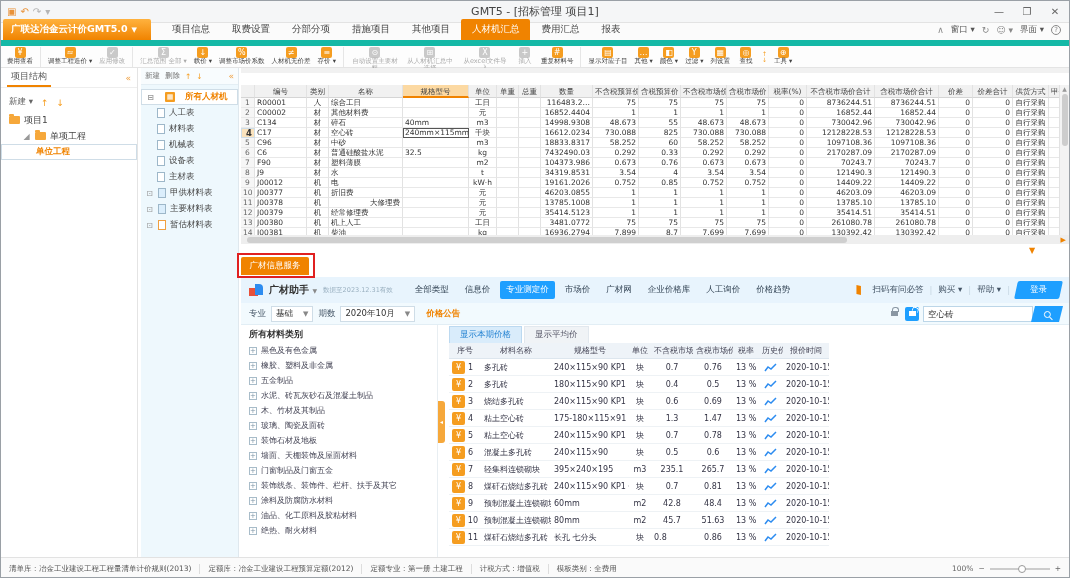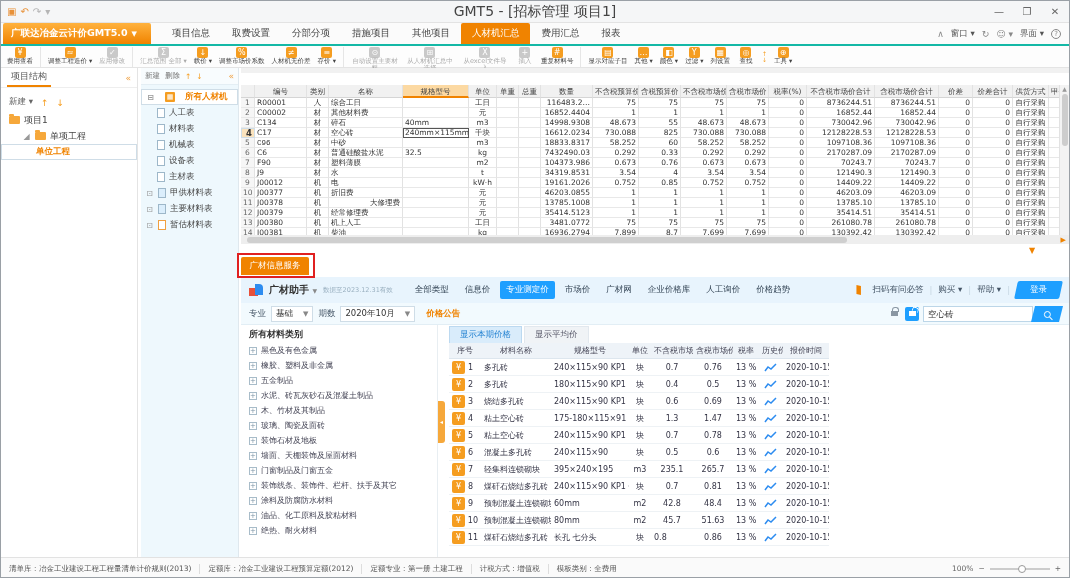--- a/index.html
+++ b/index.html
@@ -5,25 +5,25 @@
   *{margin:0;padding:0;box-sizing:border-box;}
   html,body{width:1070px;height:578px;overflow:hidden;}
   body{font-family:"DejaVu Sans","Liberation Sans",sans-serif;font-size:9px;color:#333;background:#fff;}
   .app{position:relative;width:1070px;height:578px;border:1px solid #9aa0a6;background:#fff;overflow:hidden;}
   .abs{position:absolute;}
   
   .titlebar{left:0;top:0;width:100%;height:22px;background:#f5f6f7;border-bottom:1px solid #e3e3e3;display:flex;align-items:center;}
   .qa-icons{display:flex;align-items:center;gap:4px;padding-left:6px;}
   .qa-ic{font-size:10px;color:#e8923a;cursor:default;}
   .qa-ic.gray{color:#b5b5b5;}
-  .win-title{position:absolute;left:0;right:0;text-align:center;font-size:14px;color:#444;}
+  .win-title{position:absolute;left:0;right:0;text-align:center;font-size:11px;color:#444;}
   .win-ctrls{margin-left:auto;display:flex;z-index:3;}
   .win-ctrls span{width:28px;height:21px;display:flex;align-items:center;justify-content:center;font-size:10px;color:#666;}
   
-  .tabsrow{left:0;top:22px;width:100%;height:23px;background:#fbfbfb;display:flex;align-items:flex-end;border-bottom:2px solid #14b8a6;}
+  .tabsrow{left:0;top:22px;width:100%;height:23px;background:#fbfbfb;display:flex;align-items:flex-end;border-bottom:6px solid #14b8a6;}
   .appbtn{height:21px;margin-left:2px;padding:0 14px 0 8px;background:linear-gradient(#ffb23e,#f08300);color:#fff;font-weight:bold;font-size:9.5px;display:flex;align-items:center;gap:4px;border-radius:2px 2px 0 0;}
   .rtabs{display:flex;height:21px;margin-left:10px;}
   .rtab{padding:0 11px;display:flex;align-items:center;font-size:9.5px;color:#444;}
   .rtab.active{background:#f08300;color:#fff;border-radius:2px 2px 0 0;}
   .tabs-right{margin-left:auto;display:flex;align-items:center;gap:7px;padding-right:8px;height:21px;font-size:8.5px;color:#555;}
   .tabs-right .ic{font-size:9px;color:#888;}
   .ic-refresh{color:#3b8fd6;}
   .ic-help{display:inline-block;width:10px;height:10px;border:1px solid #888;border-radius:50%;text-align:center;line-height:9px;font-size:7px;color:#888;}
   
   .ribbon{left:0;top:45px;width:100%;height:22px;background:#fdfdfd;border-bottom:1px solid #e4e4e4;display:flex;align-items:flex-start;padding:1px 4px 0 6px;gap:7px;}
@@ -453,21 +453,21 @@
         <span class="mcell num" style="width: 38px;">0</span>
         <span class="mcell num" style="width: 68px;">12128228.53</span>
         <span class="mcell num" style="width: 64px;">12128228.53</span>
         <span class="mcell num" style="width: 34px;">0</span>
         <span class="mcell num" style="width: 40px;">0</span>
         <span class="mcell ctr" style="width: 36px;">自行采购</span>
         <span class="mcell" style="width: 28px;"></span>
       </div>
       <div class="mrow">
         <span class="mcell rn" style="width: 14px;">5</span>
-        <span class="mcell" style="width: 52px; font-family: Liberation Mono, monospace;">C96</span>
+        <span class="mcell" style="width: 52px;">C96</span>
         <span class="mcell ctr" style="width: 22px;">材</span>
         <span class="mcell" style="width: 74px;">中砂</span>
         <span class="mcell" style="width: 66px;"></span>
         <span class="mcell ctr" style="width: 28px;">m3</span>
         <span class="mcell" style="width: 22px;"></span>
         <span class="mcell" style="width: 22px;"></span>
         <span class="mcell num" style="width: 52px;">18833.8317</span>
         <span class="mcell num" style="width: 46px;">58.252</span>
         <span class="mcell num" style="width: 42px;">60</span>
         <span class="mcell num" style="width: 46px;">58.252</span>

